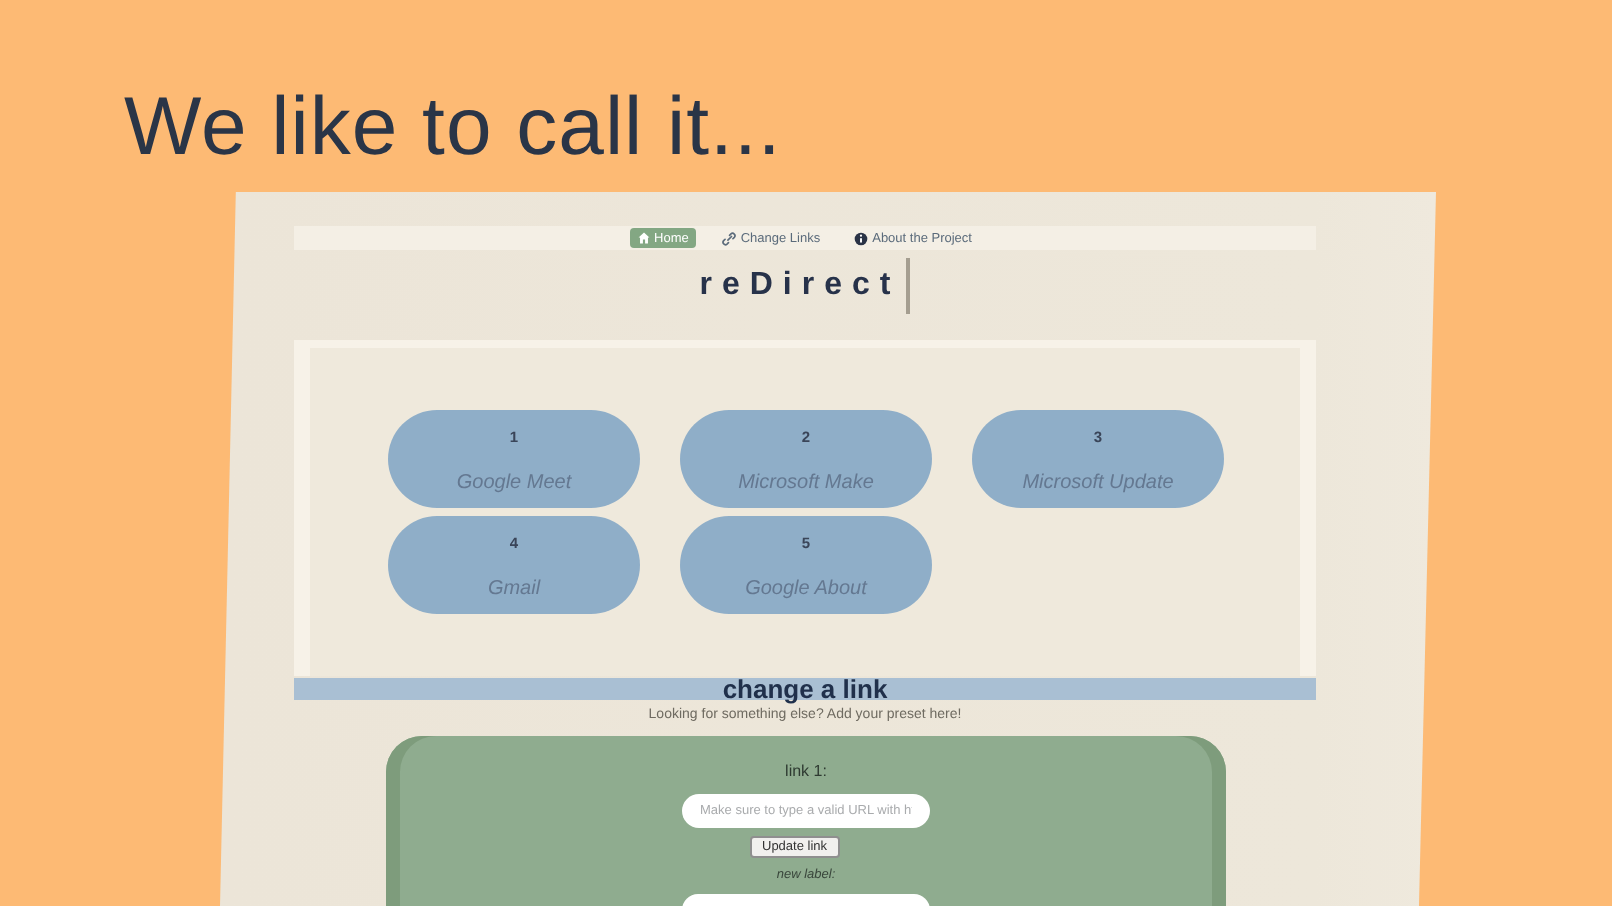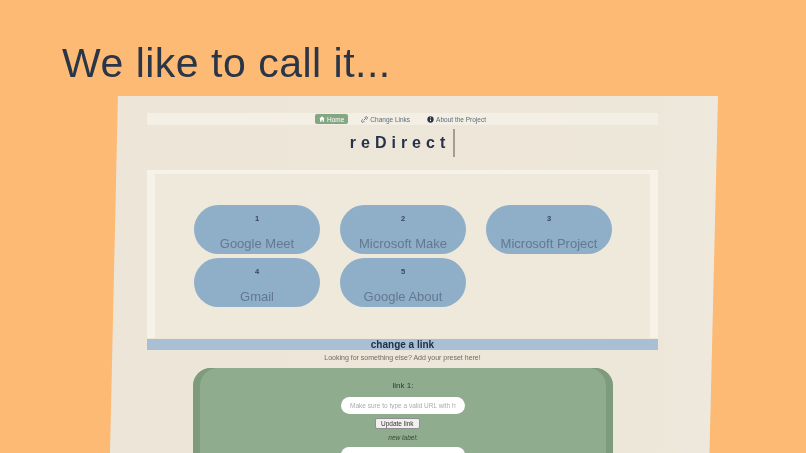--- a/index.html
+++ b/index.html
@@ -96,29 +96,29 @@
     background: #8faec8;
     border-radius: 25px;
     border: none;
     display: flex; flex-direction: column; align-items: center;
     padding-top: 9px;
     gap: 13px;
     cursor: pointer;
     font-family: "Liberation Sans", sans-serif;
   }
   .pill .num { font-size: 7.5px; font-weight: 700; color: #3a4559; }
-  .pill .lbl { font-size: 13px; color: #647891; }
+  .pill .lbl { font-size: 10px; color: #647891; font-style: italic; }
   
   .section-bar {
     position: absolute;
     left: 0; top: 226px;
     width: 511px; height: 11px;
     background: #a9bfd3;
     display: flex; align-items: center; justify-content: center;
-    font-size: 10px; font-weight: 700; color: #20304b;
+    font-size: 13px; font-weight: 700; color: #20304b;
   }
   .caption {
     position: absolute;
     left: 0; top: 241px; width: 511px;
     text-align: center;
     font-size: 7px; color: #6f6b61;
   }
   
   .form-panel {
     position: absolute;
@@ -226,21 +226,21 @@
           <button class="pill">
             <span class="num">1</span>
             <span class="lbl">Google Meet</span>
           </button>
           <button class="pill">
             <span class="num">2</span>
             <span class="lbl">Microsoft Make</span>
           </button>
           <button class="pill">
             <span class="num">3</span>
-            <span class="lbl">Microsoft Project</span>
+            <span class="lbl">Microsoft Update</span>
           </button>
           <button class="pill">
             <span class="num">4</span>
             <span class="lbl">Gmail</span>
           </button>
           <button class="pill">
             <span class="num">5</span>
             <span class="lbl">Google About</span>
           </button>
         </div>

